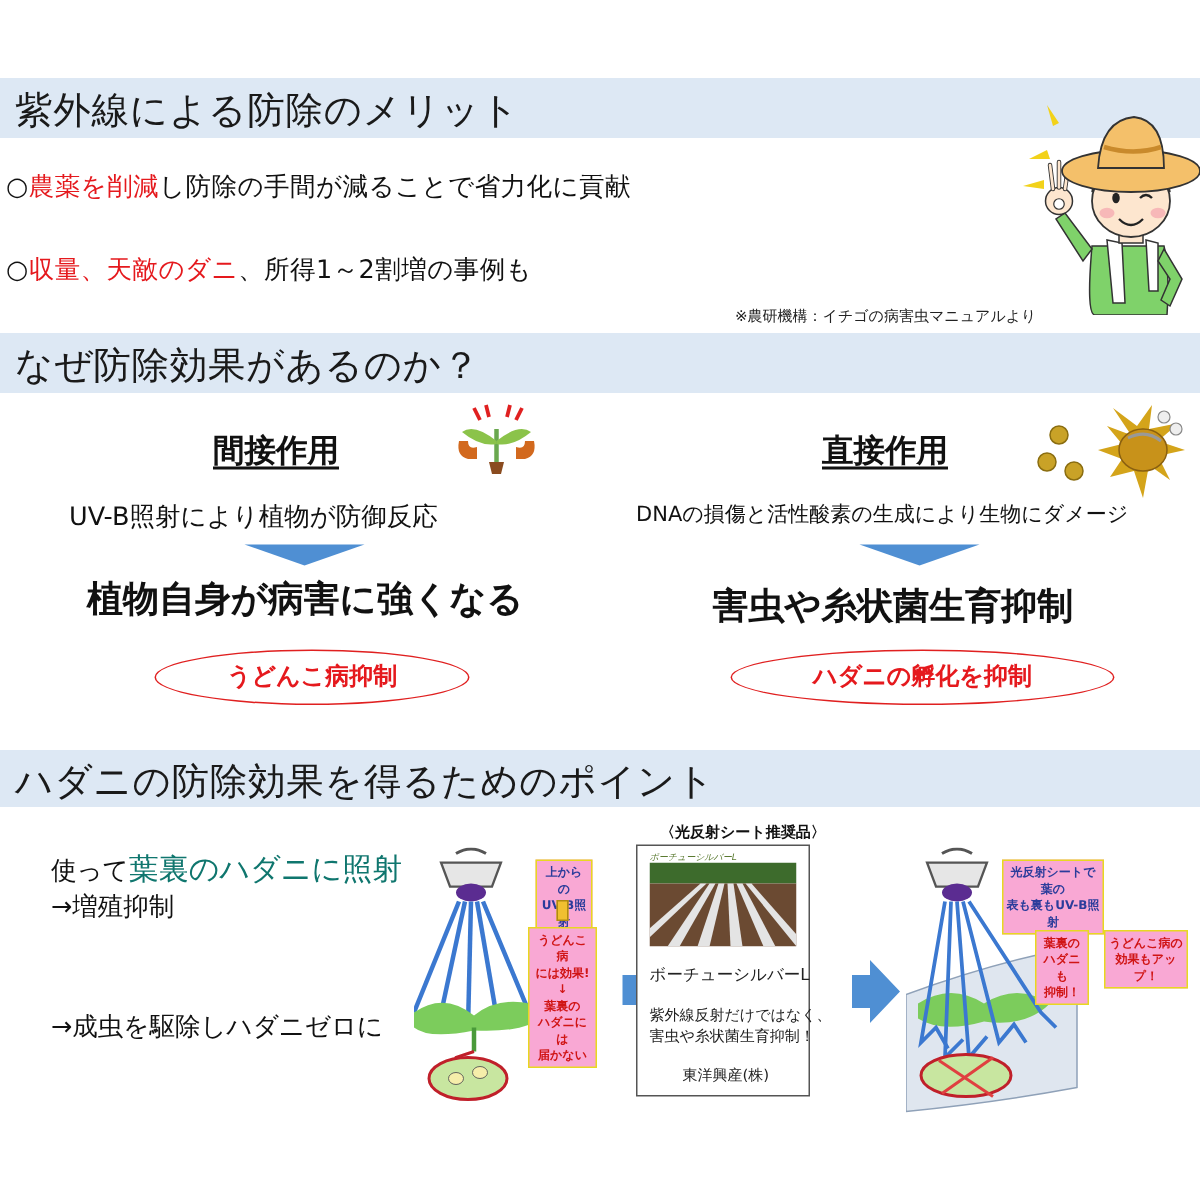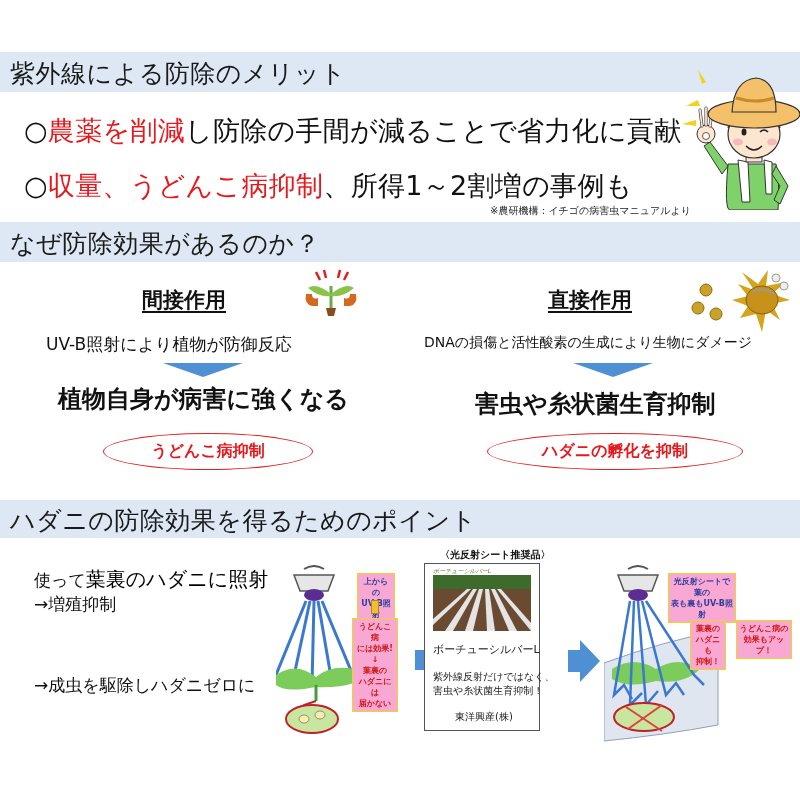--- a/index.html
+++ b/index.html
@@ -1,47 +1,47 @@
 <!DOCTYPE html>
 <html><head>
 <meta charset="utf-8">
 <style>
   * { box-sizing: border-box; margin: 0; padding: 0; }
   html, body { width: 800px; height: 800px; background: #ffffff; overflow: hidden; }
   body { position: relative; font-family: "DejaVu Sans", "Liberation Sans", sans-serif; color: #111; }
   .abs { position: absolute; }
   .band { position: absolute; left: 0; width: 800px; background: #dde8f4; }
   .band-title { position: absolute; left: 10px; font-size: 25px; color: #1a1a1a; white-space: nowrap; letter-spacing: 0.5px; }
-  .bullet-line { position: absolute; left: 24px; font-size: 27px; white-space: nowrap; letter-spacing: 0.3px; }
+  .bullet-line { position: absolute; left: 4px; font-size: 17px; white-space: nowrap; letter-spacing: 0.3px; }
   .red { color: #e5191d; }
   .note { position: absolute; font-size: 10px; color: #222; white-space: nowrap; }
   .heading-u { position: absolute; font-size: 21px; font-weight: bold; text-decoration: underline; text-underline-offset: 4px; white-space: nowrap; }
   .sub { position: absolute; font-size: 17px; white-space: nowrap; }
   .sub-sm { position: absolute; font-size: 14px; white-space: nowrap; }
   .big { position: absolute; font-size: 24px; font-weight: bold; white-space: nowrap; }
   .tri { position: absolute; width: 0; height: 0; border-left: 40px solid transparent; border-right: 40px solid transparent; border-top: 14px solid #4f8fd3; }
   .ellipse { position: absolute; border: 1.5px solid #e02020; border-radius: 50%; display: flex; align-items: center; justify-content: center; color: #e5191d; font-weight: bold; font-size: 16px; white-space: nowrap; }
   .point { position: absolute; font-size: 17px; white-space: nowrap; line-height: 24px; }
-  .point-red { color: #000000; font-size: 20px; }
+  .point-red { color: #0f766e; font-size: 20px; }
   .callout { position: absolute; background: #f9a8d4; color: #d01515; font-weight: bold; font-size: 8px; line-height: 11px; text-align: center; padding: 2px; border: 1px solid #e8d820; }
   .callout .blue { color: #2b3c9b; }
   .card { position: absolute; border: 1.5px solid #555; background: #fff; }
   .card-text { position: absolute; font-size: 10px; color: #222; white-space: nowrap; }
 </style>
 </head>
 <body>
 
 <div class="band" style="top:52px;height:40px;"></div>
 <div class="band-title" style="top:57px;">紫外線による防除のメリット</div>
 
 <div class="bullet-line" style="top:113px;">
   <span>○</span><span class="red">農薬を削減</span><span>し防除の手間が減ることで省力化に貢献</span>
 </div>
 <div class="bullet-line" style="top:168px;">
-  <span>○</span><span class="red">収量、うどんこ病抑制</span><span>、所得1～2割増の事例も</span>
+  <span>○</span><span class="red">収量、天敵のダニ</span><span>、所得1～2割増の事例も</span>
 </div>
 <div class="note" style="left:490px;top:204px;">※農研機構：イチゴの病害虫マニュアルより</div>
 
 <svg class="abs" style="left:680px;top:62px;" width="120" height="148" viewBox="0 0 120 148">
 
   <path d="M18 38 L6 44 L20 44 Z" fill="#f2d21a"></path>
   <path d="M22 22 L18 8 L26 20 Z" fill="#f2d21a"></path>
   <path d="M16 58 L2 62 L16 64 Z" fill="#f2d21a"></path>
 
   <path d="M48 102 Q44 148 50 148 L98 148 Q100 120 96 102 Z" fill="#7fd26a" stroke="#333" stroke-width="1"></path>

